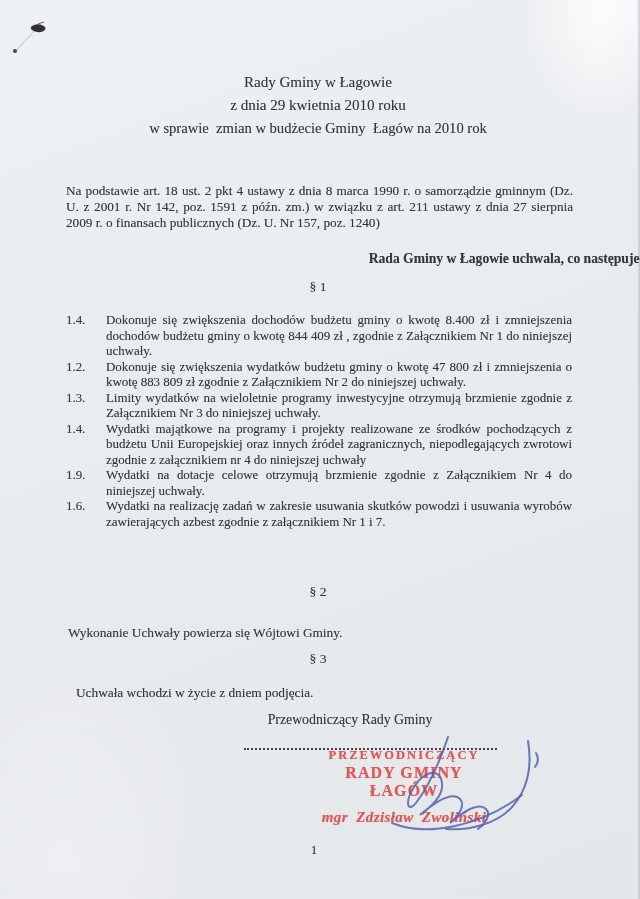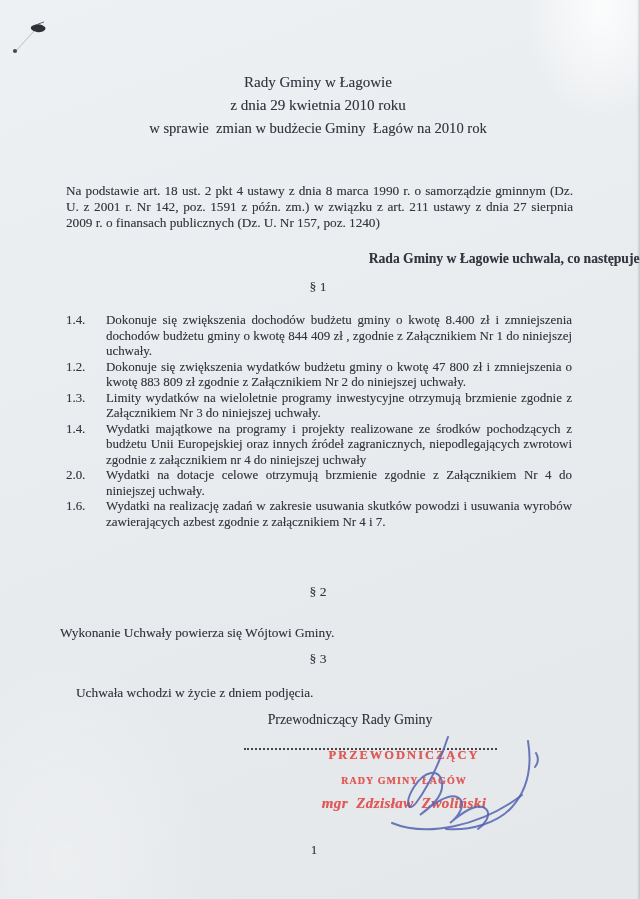--- a/index.html
+++ b/index.html
@@ -30,31 +30,31 @@
   .enacting{position:absolute;top:243px;left:0;width:636px;margin:8px;text-align:right;
     font-weight:bold;font-size:13.6px;}
   .sec-head{position:absolute;left:0;width:636px;text-align:center;font-size:13.5px;}
   .sec1-head{top:279px;}
   .items{position:absolute;top:313px;left:66px;width:506px;margin:0;padding:0;list-style:none;
     font-size:12.9px;line-height:15.5px;}
   .items li{display:flex;margin:0;padding:0;}
   .item-num{width:40px;flex:none;}
   .item-text{flex:1;text-align:justify;}
   .sec2-head{top:584px;}
-  .sec2-text{position:absolute;top:625px;left:60px;margin:0;font-size:13.3px;}
+  .sec2-text{position:absolute;top:625px;left:68px;margin:0;font-size:13.3px;}
   .sec3-head{top:651px;}
   .sec3-text{position:absolute;top:673px;left:64px;margin:12px;font-size:13.3px;}
   .sig-label{position:absolute;top:712px;left:250px;width:200px;text-align:center;font-size:13.8px;}
   .dotted-line{position:absolute;top:740px;left:244px;width:253px;height:8px;
     border-bottom:2px dotted #41444b;}
   .stamp{position:absolute;top:748px;left:318px;width:172px;text-align:center;
     color:var(--color-stamp-red,#df4e4a);
     text-shadow:0 0 .7px rgba(223,78,74,.75);opacity:.92;}
   .stamp-l1{font-size:12.5px;font-weight:bold;letter-spacing:2px;}
-  .stamp-l2{font-size:10px;font-weight:bold;letter-spacing:1.1px;margin-top:12px;}
+  .stamp-l2{font-size:16px;font-weight:bold;letter-spacing:1.1px;margin-top:1px;}
   .stamp-l3{font-size:15px;font-weight:bold;font-style:italic;margin-top:9px;
     letter-spacing:.4px;white-space:pre-wrap;}
   .signature-svg{position:absolute;top:723px;left:330px;width:215px;height:115px;}
   .signature-svg path{fill:none;stroke:var(--color-signature-blue,#5263b0);
     stroke-width:2;stroke-linecap:round;opacity:.85;}
   .ink-marks{position:absolute;top:8px;left:8px;width:60px;height:55px;}
   .page-number{position:absolute;top:842px;left:0;width:628px;text-align:center;font-size:13px;}
 </style>
 </head>
 <body>
@@ -91,26 +91,26 @@
     </li>
     <li>
       <span class="item-num">1.3.</span>
       <span class="item-text">Limity wydatków na wieloletnie programy inwestycyjne otrzymują brzmienie zgodnie z Załącznikiem Nr 3 do niniejszej uchwały.</span>
     </li>
     <li>
       <span class="item-num">1.4.</span>
       <span class="item-text">Wydatki majątkowe na programy i projekty realizowane ze środków pochodzących z budżetu Unii Europejskiej oraz innych źródeł zagranicznych, niepodlegających zwrotowi zgodnie z załącznikiem nr 4 do niniejszej uchwały</span>
     </li>
     <li>
-      <span class="item-num">2.0.</span>
+      <span class="item-num">1.9.</span>
       <span class="item-text">Wydatki na dotacje celowe otrzymują brzmienie zgodnie z Załącznikiem Nr 4 do niniejszej uchwały.</span>
     </li>
     <li>
       <span class="item-num">1.6.</span>
-      <span class="item-text">Wydatki na realizację zadań w zakresie usuwania skutków powodzi i usuwania wyrobów zawierających azbest zgodnie z załącznikiem Nr 4 i 7.</span>
+      <span class="item-text">Wydatki na realizację zadań w zakresie usuwania skutków powodzi i usuwania wyrobów zawierających azbest zgodnie z załącznikiem Nr 1 i 7.</span>
     </li>
   </ol>
 
   <div class="sec-head sec2-head">§ 2</div>
   <p class="sec2-text">Wykonanie Uchwały powierza się Wójtowi Gminy.</p>
 
   <div class="sec-head sec3-head">§ 3</div>
   <p class="sec3-text">Uchwała wchodzi w życie z dniem podjęcia.</p>
 
   <div class="sig-label">Przewodniczący Rady Gminy</div>

